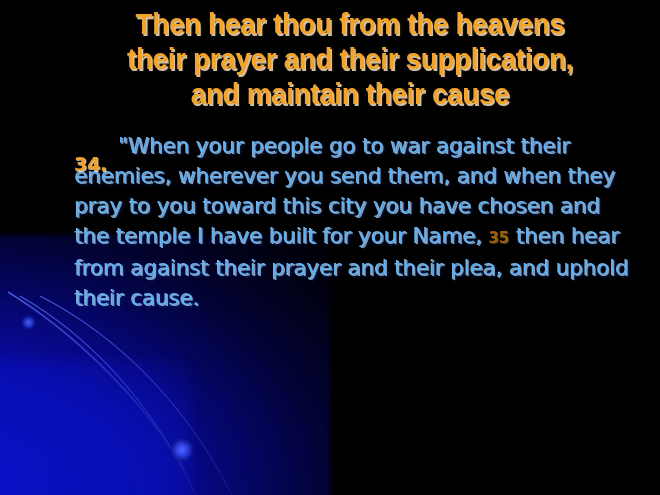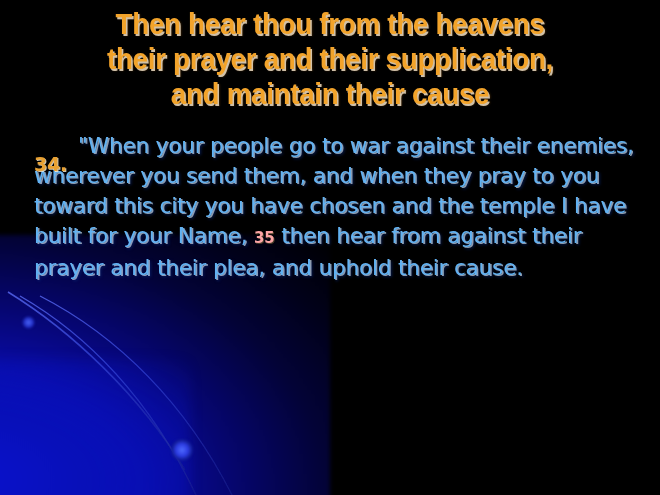--- a/index.html
+++ b/index.html
@@ -74,20 +74,21 @@
     left: 171px; top: 439px;
     width: 22px; height: 22px;
     background: radial-gradient(circle, #4f6bff 0%, #2b3ae0 40%, #141f9a 62%, rgba(12,16,90,0) 80%);
     filter: blur(1px);
   }
 
   
   #content {
     position: relative;
     z-index: 2;
+    padding-left: 40px;
   }
 
   #title-block {
     padding: 6px 26px 0 26px;
     text-align: center;
   }
 
   .slide-title {
     margin: 0;
     font-family: "Liberation Sans", sans-serif;
@@ -131,21 +132,21 @@
     line-height: 1;
     color: #e8a132;
     text-shadow: 1px 1px 0 rgba(255, 245, 220, 0.8);
     letter-spacing: -0.2px;
     margin-top: 20px;
   }
 
   .verse-num-inline {
     font-weight: bold;
     font-size: 15px;
-    color: #fca5a5;
+    color: #a16207;
     text-shadow: 1px 1px 0 rgba(130, 110, 60, 0.55);
     letter-spacing: -0.2px;
   }
 </style>
 </head>
 <body>
 
 <div id="slide">
 
   <div id="bg-layer">

